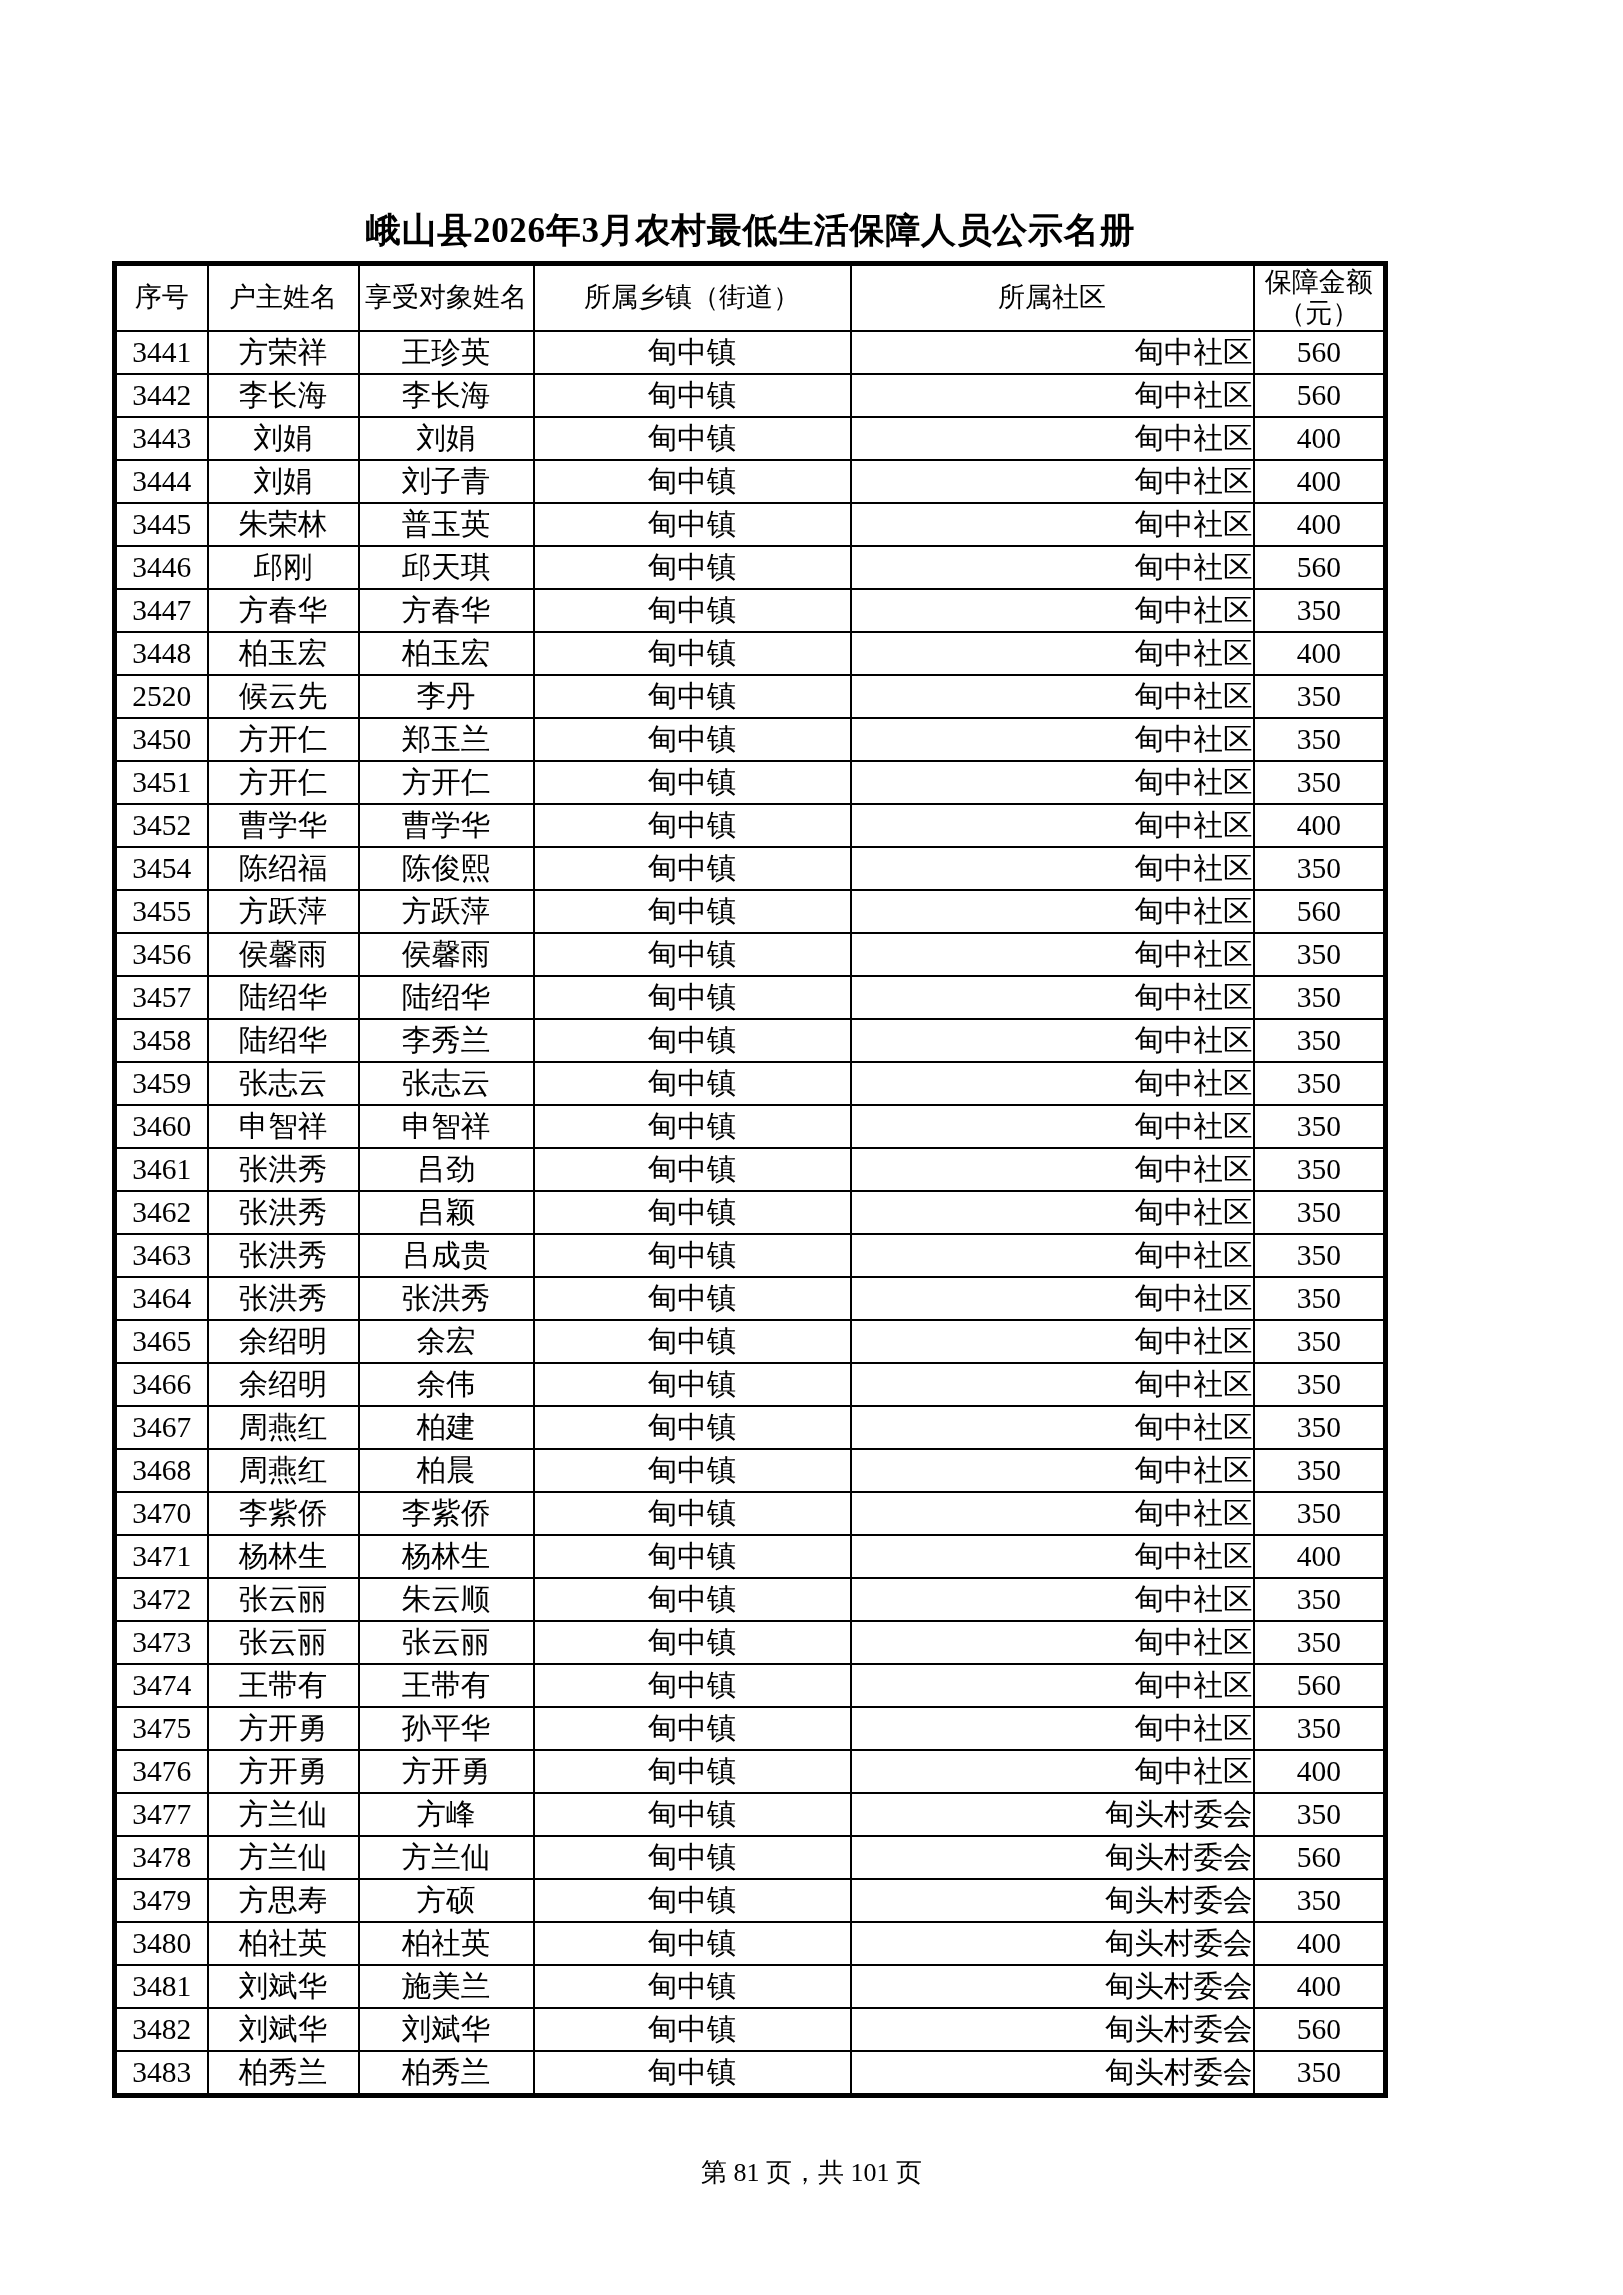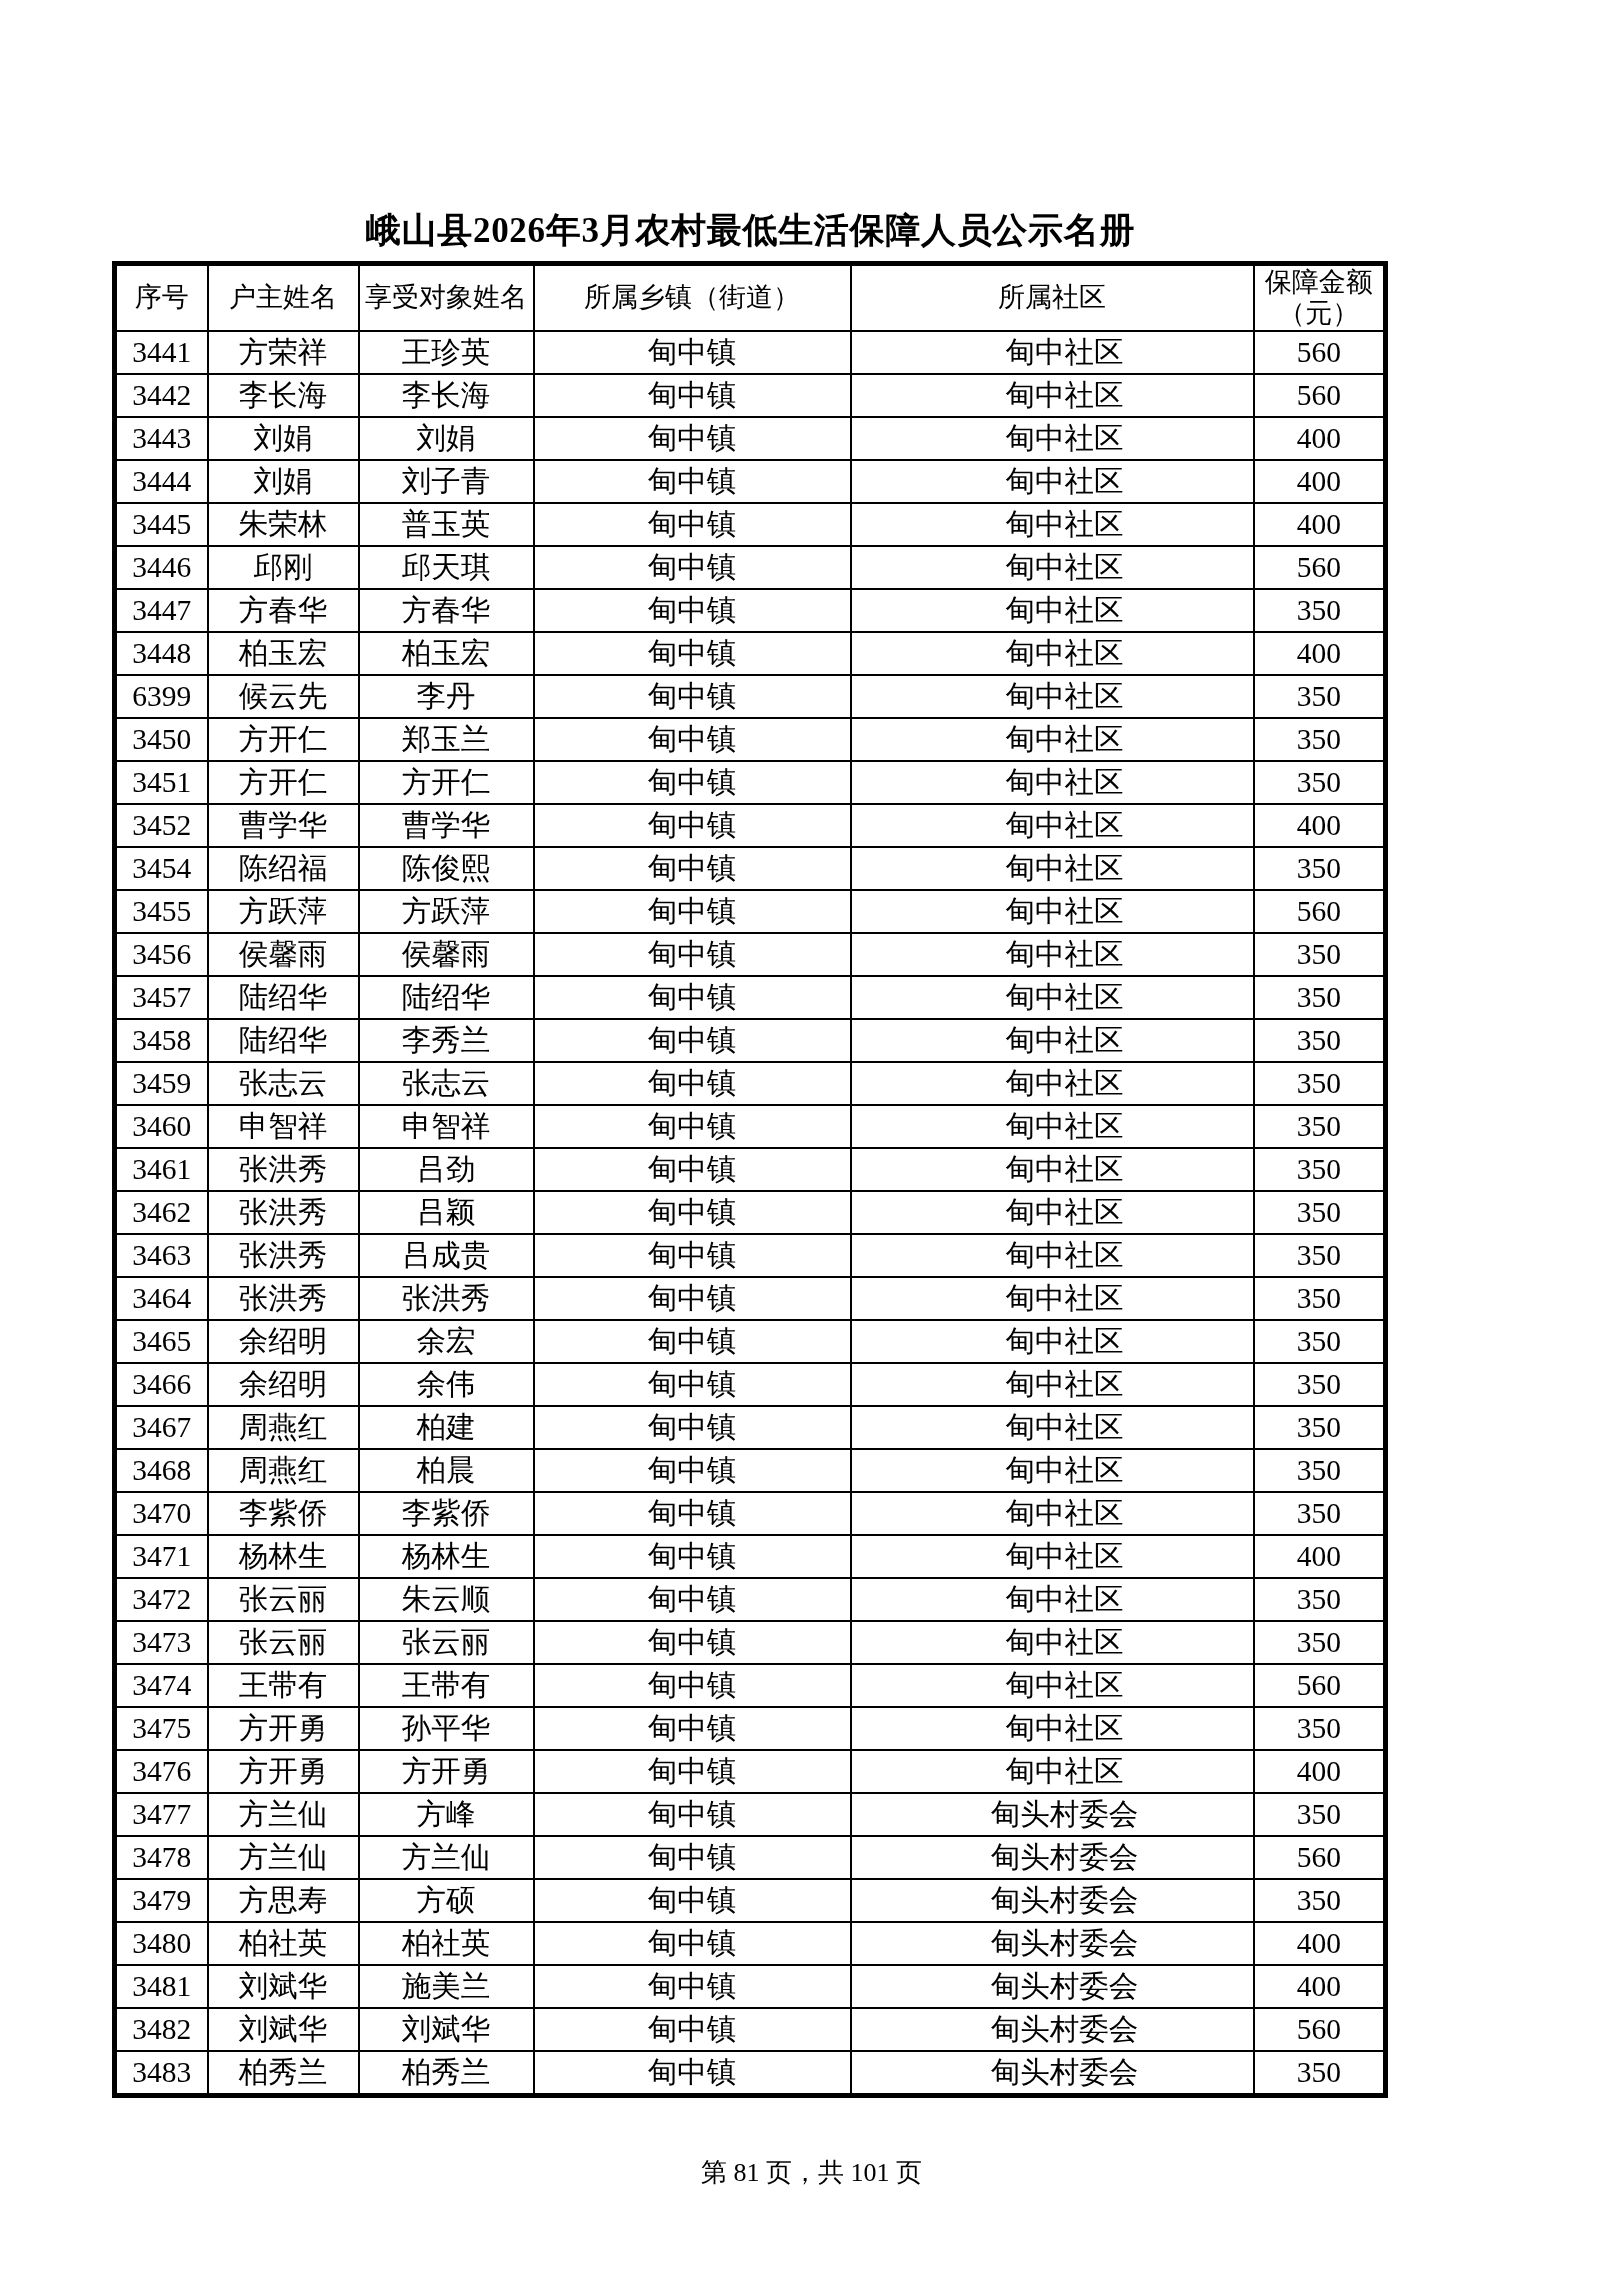--- a/index.html
+++ b/index.html
@@ -54,21 +54,21 @@
     font-weight: 400;
     line-height: 1.15;
     white-space: pre-line;
   }
   table.roster tbody td {
     height: 41px;
     font-size: 29.5px;
     line-height: 1;
   }
   table.roster tbody td.col-community {
-    text-align: center;
+    text-align: right;
     padding-left: 25px;
   }
   .page-footer {
     position: absolute;
     top: 2155px;
     left: 0;
     width: 1623px;
     text-align: center;
     font-size: 26px;
     white-space: nowrap;
@@ -160,21 +160,21 @@
         </tr>
         <tr>
           <td class="col-serial">3448</td>
           <td class="col-head-name">柏玉宏</td>
           <td class="col-beneficiary">柏玉宏</td>
           <td class="col-township">甸中镇</td>
           <td class="col-community">甸中社区</td>
           <td class="col-amount">400</td>
         </tr>
         <tr>
-          <td class="col-serial">6399</td>
+          <td class="col-serial">2520</td>
           <td class="col-head-name">候云先</td>
           <td class="col-beneficiary">李丹</td>
           <td class="col-township">甸中镇</td>
           <td class="col-community">甸中社区</td>
           <td class="col-amount">350</td>
         </tr>
         <tr>
           <td class="col-serial">3450</td>
           <td class="col-head-name">方开仁</td>
           <td class="col-beneficiary">郑玉兰</td>

